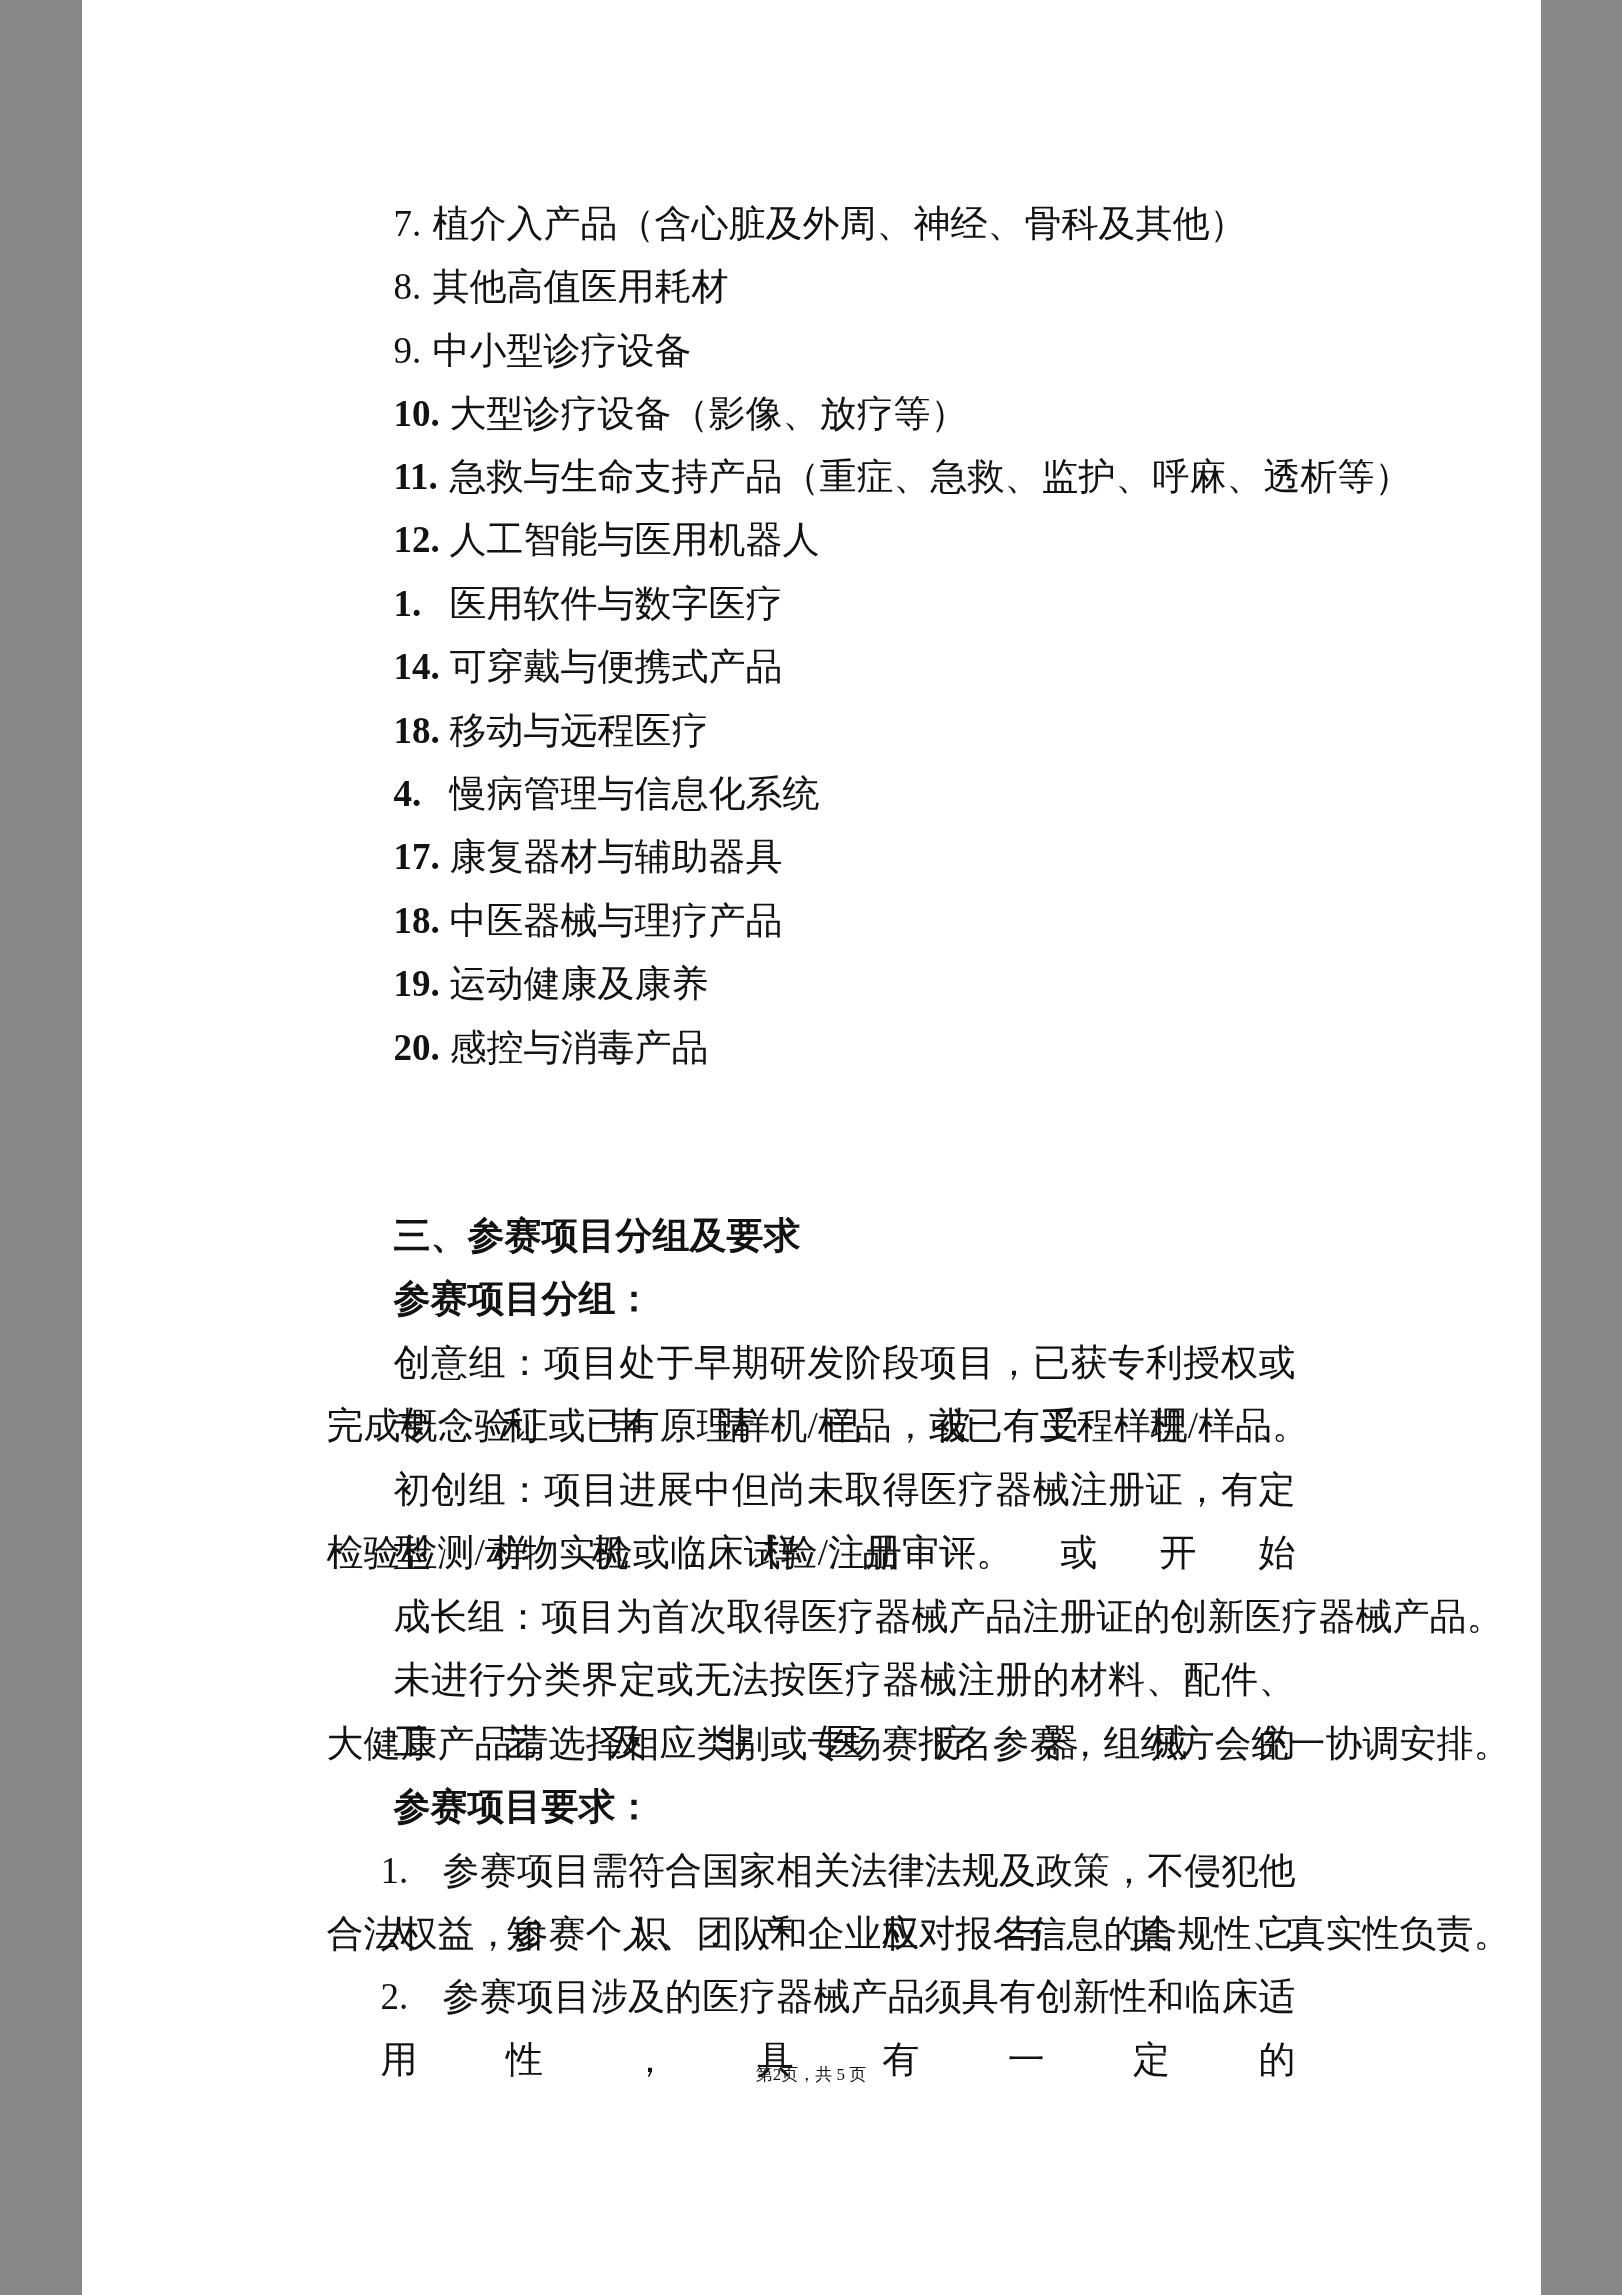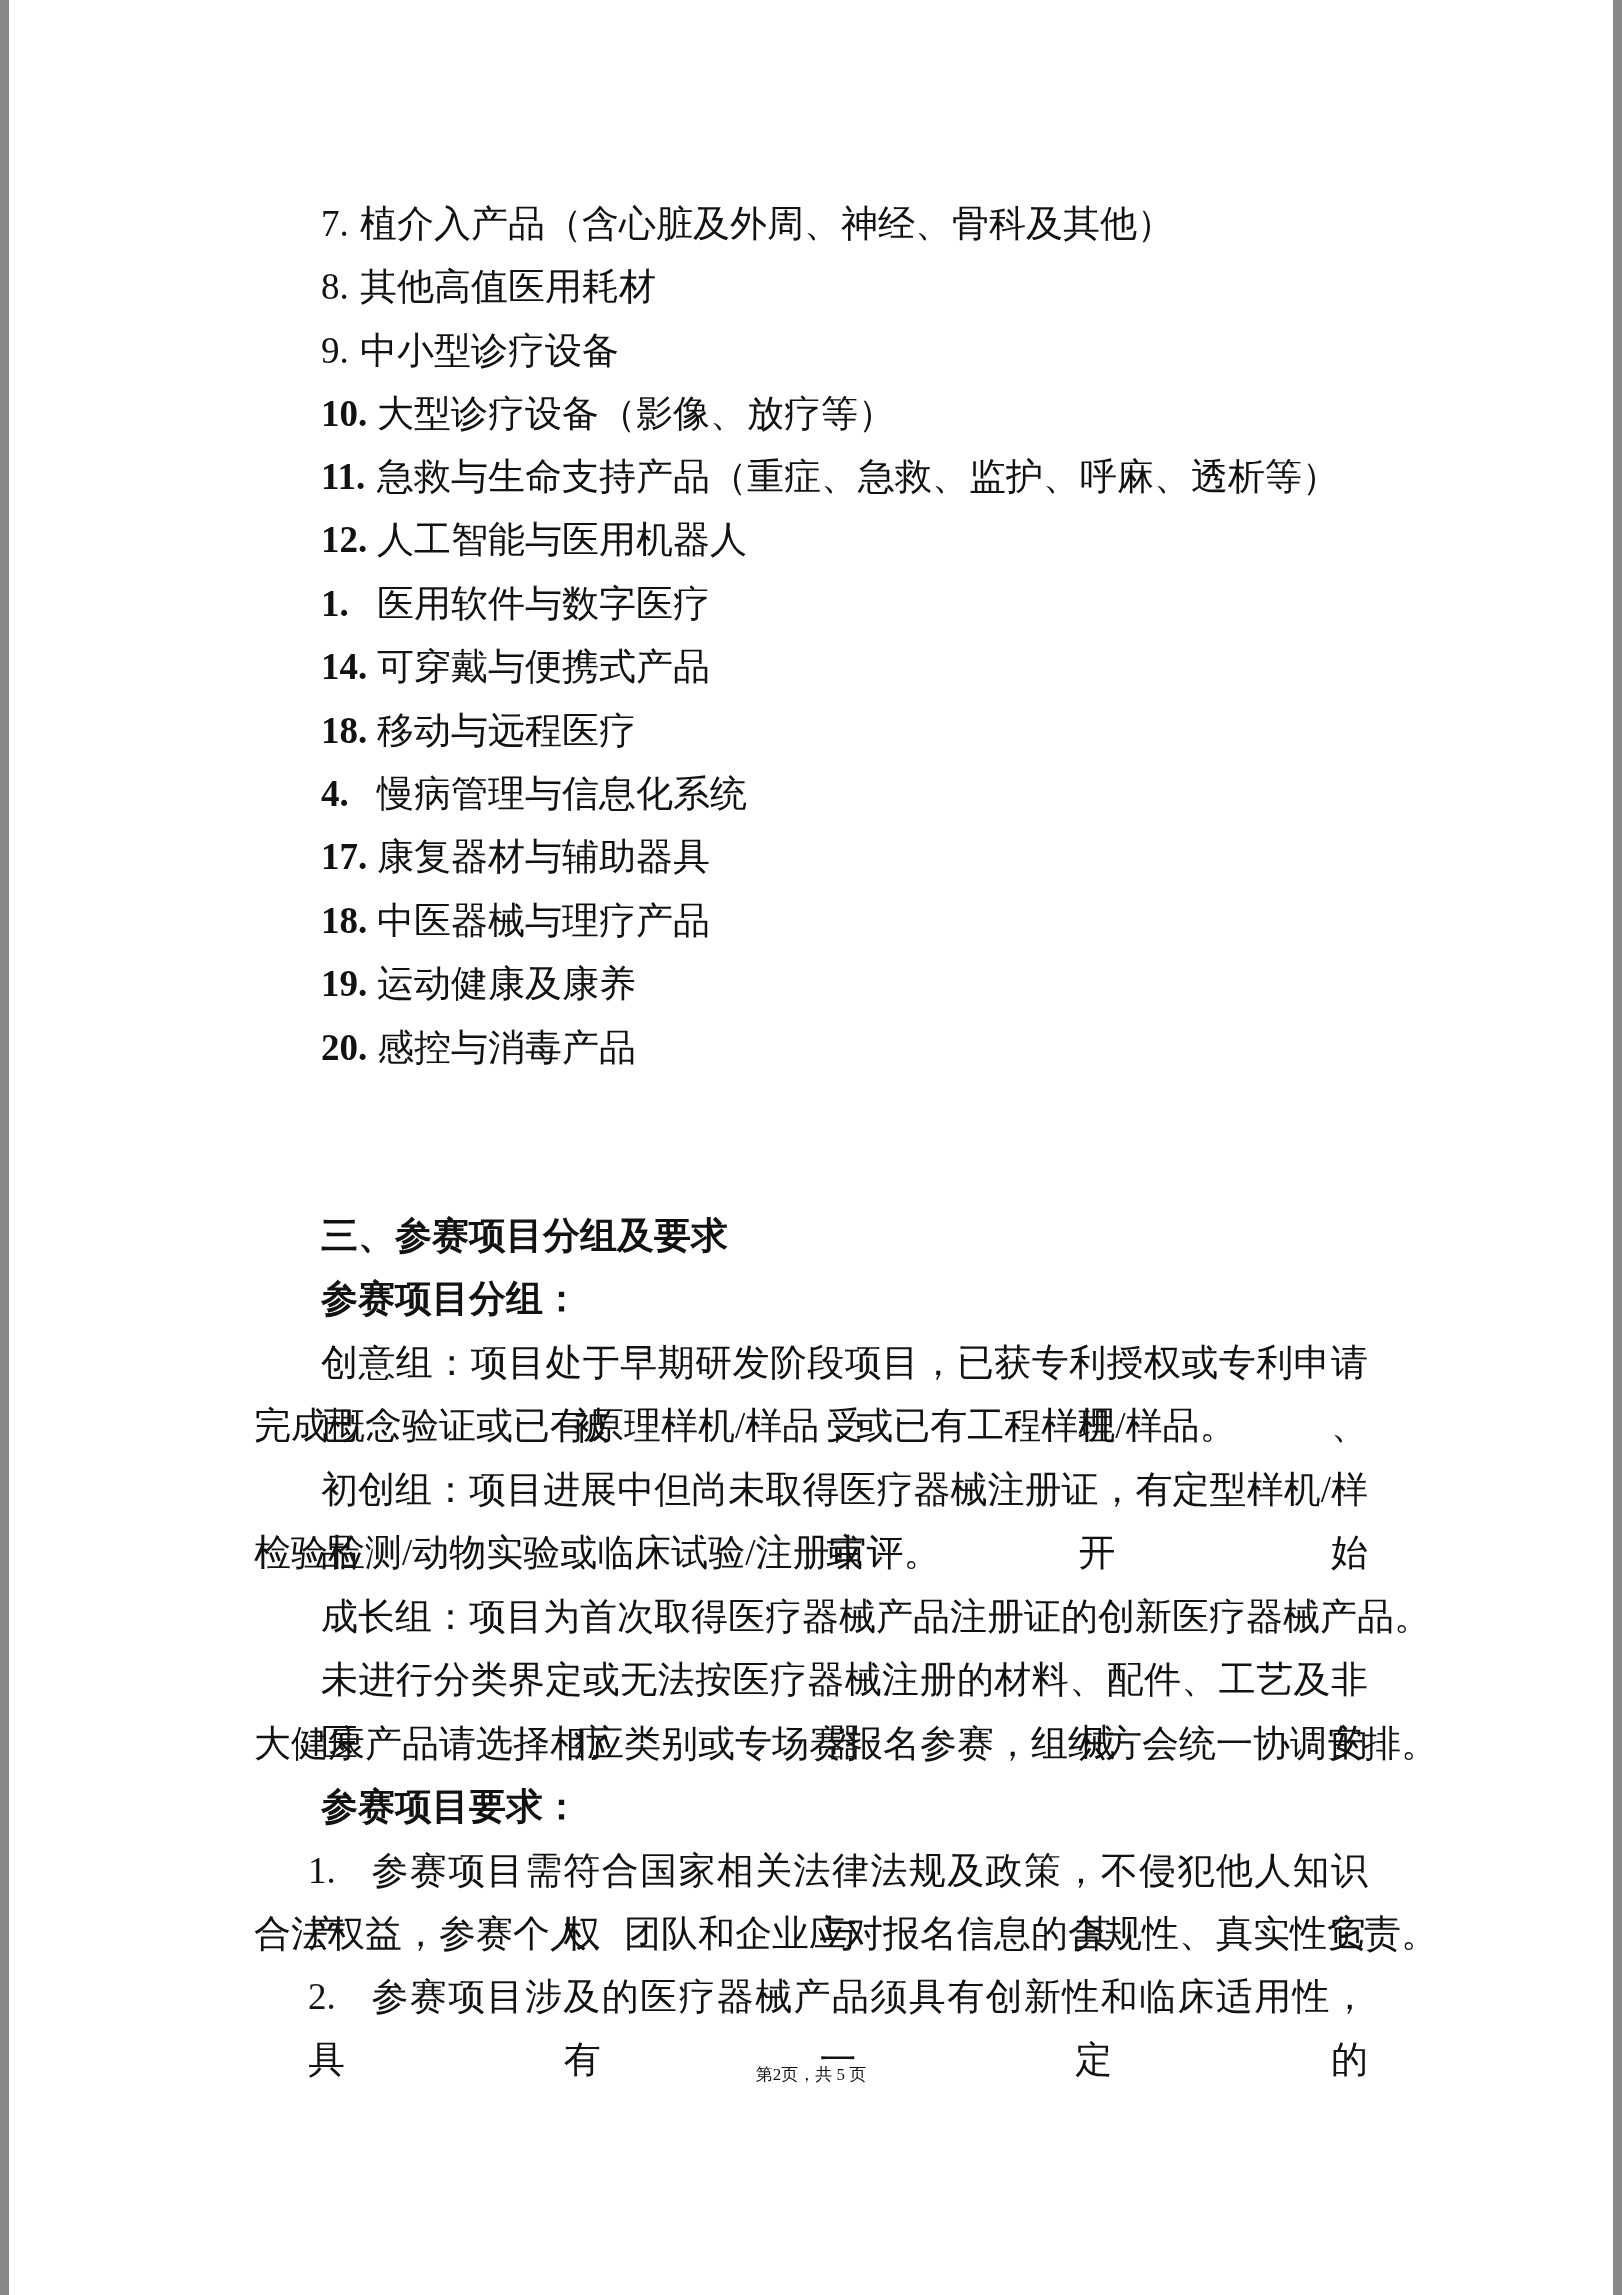--- a/index.html
+++ b/index.html
@@ -2,21 +2,21 @@
 <html style="font-size:10.5px"><head>
 <meta charset="utf-8">
 <style>
   html, body {
     margin: 0;
     padding: 0;
     background: #888;
   }
   .page {
     position: relative;
-    width: 1604px;
+    width: 1459px;
     height: 2295px;
     margin: 0 auto;
     background: #ffffff;
     color: #121212;
     font-family: "Liberation Serif", "DejaVu Serif", serif;
     overflow: hidden;
   }
   .line {
     position: absolute;
     left: 245px;

